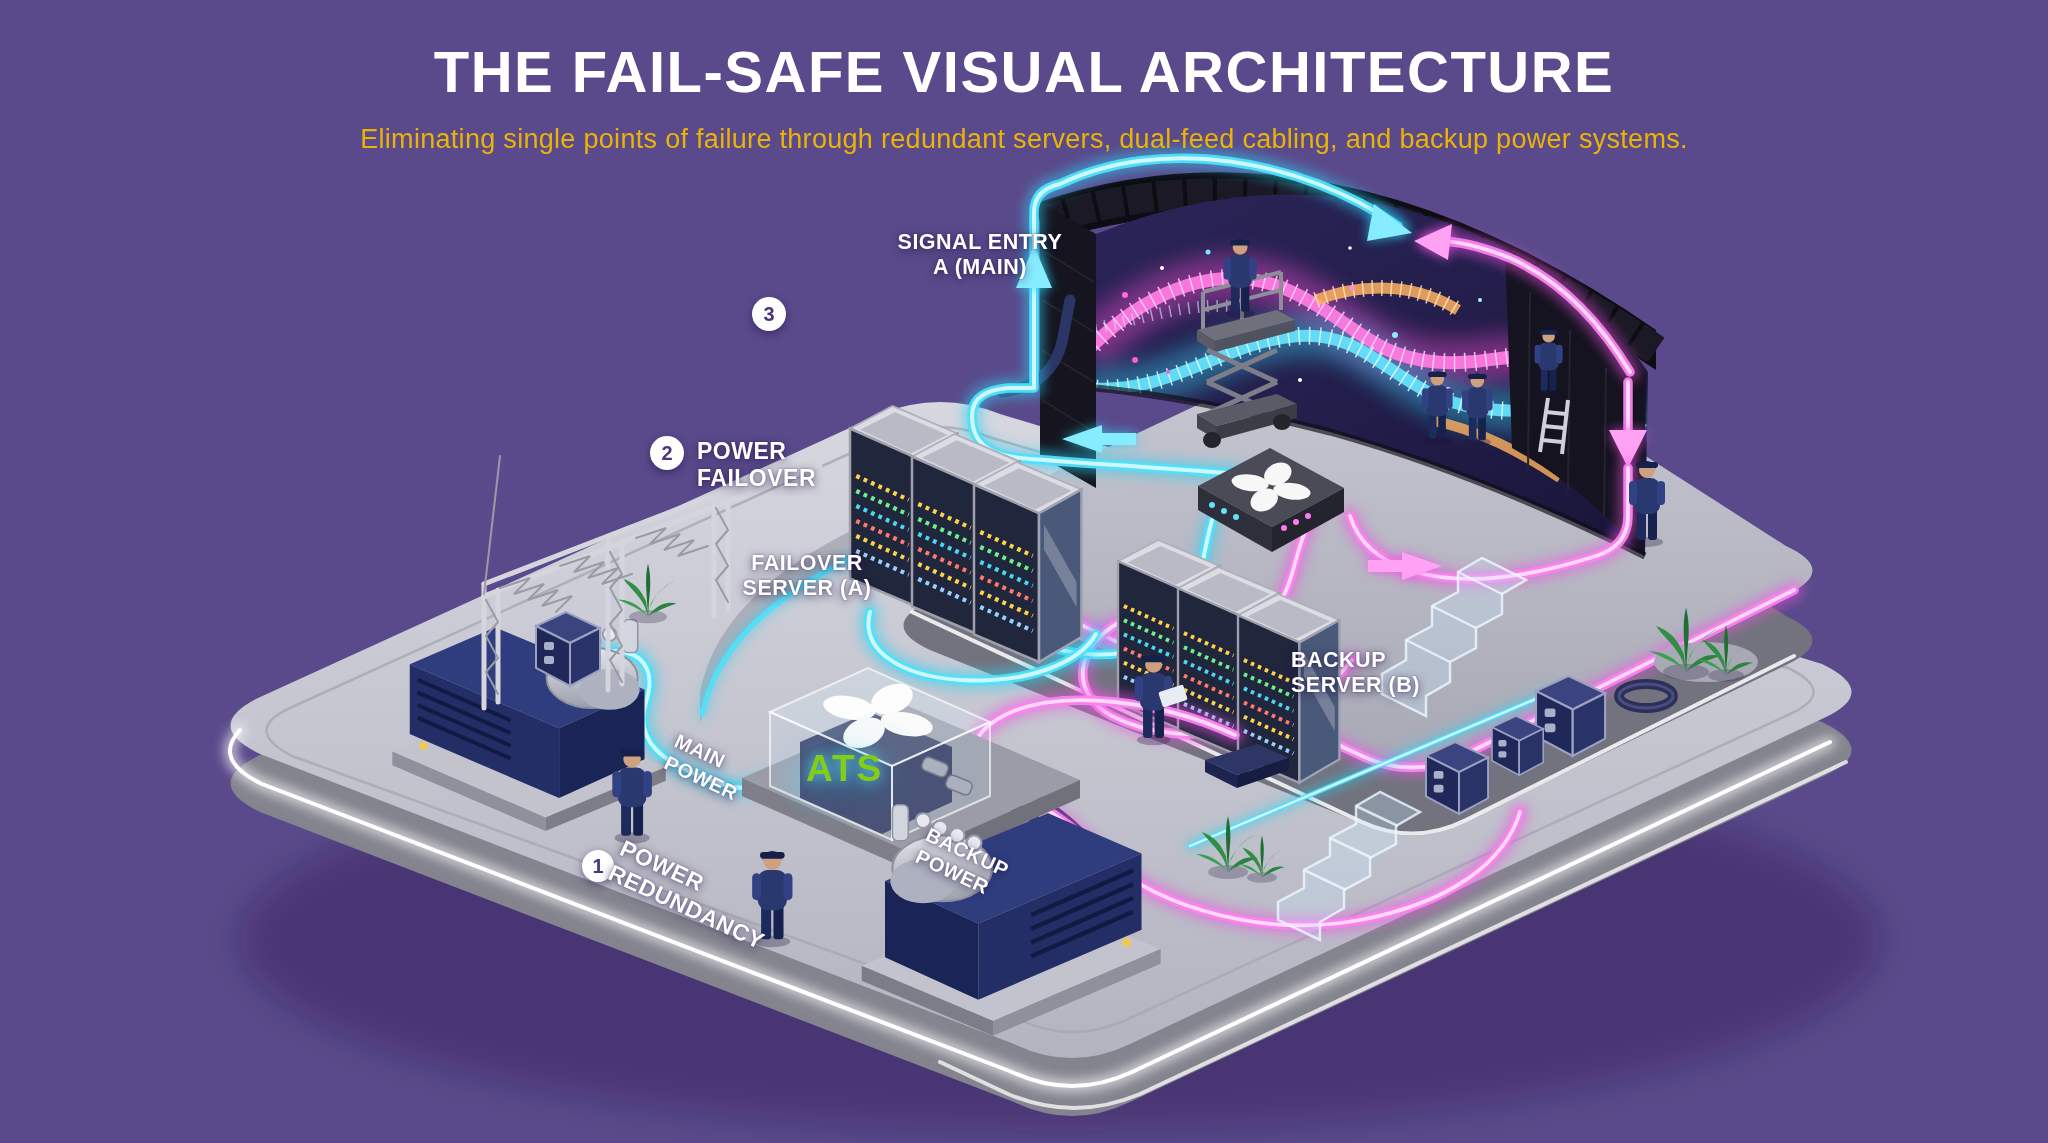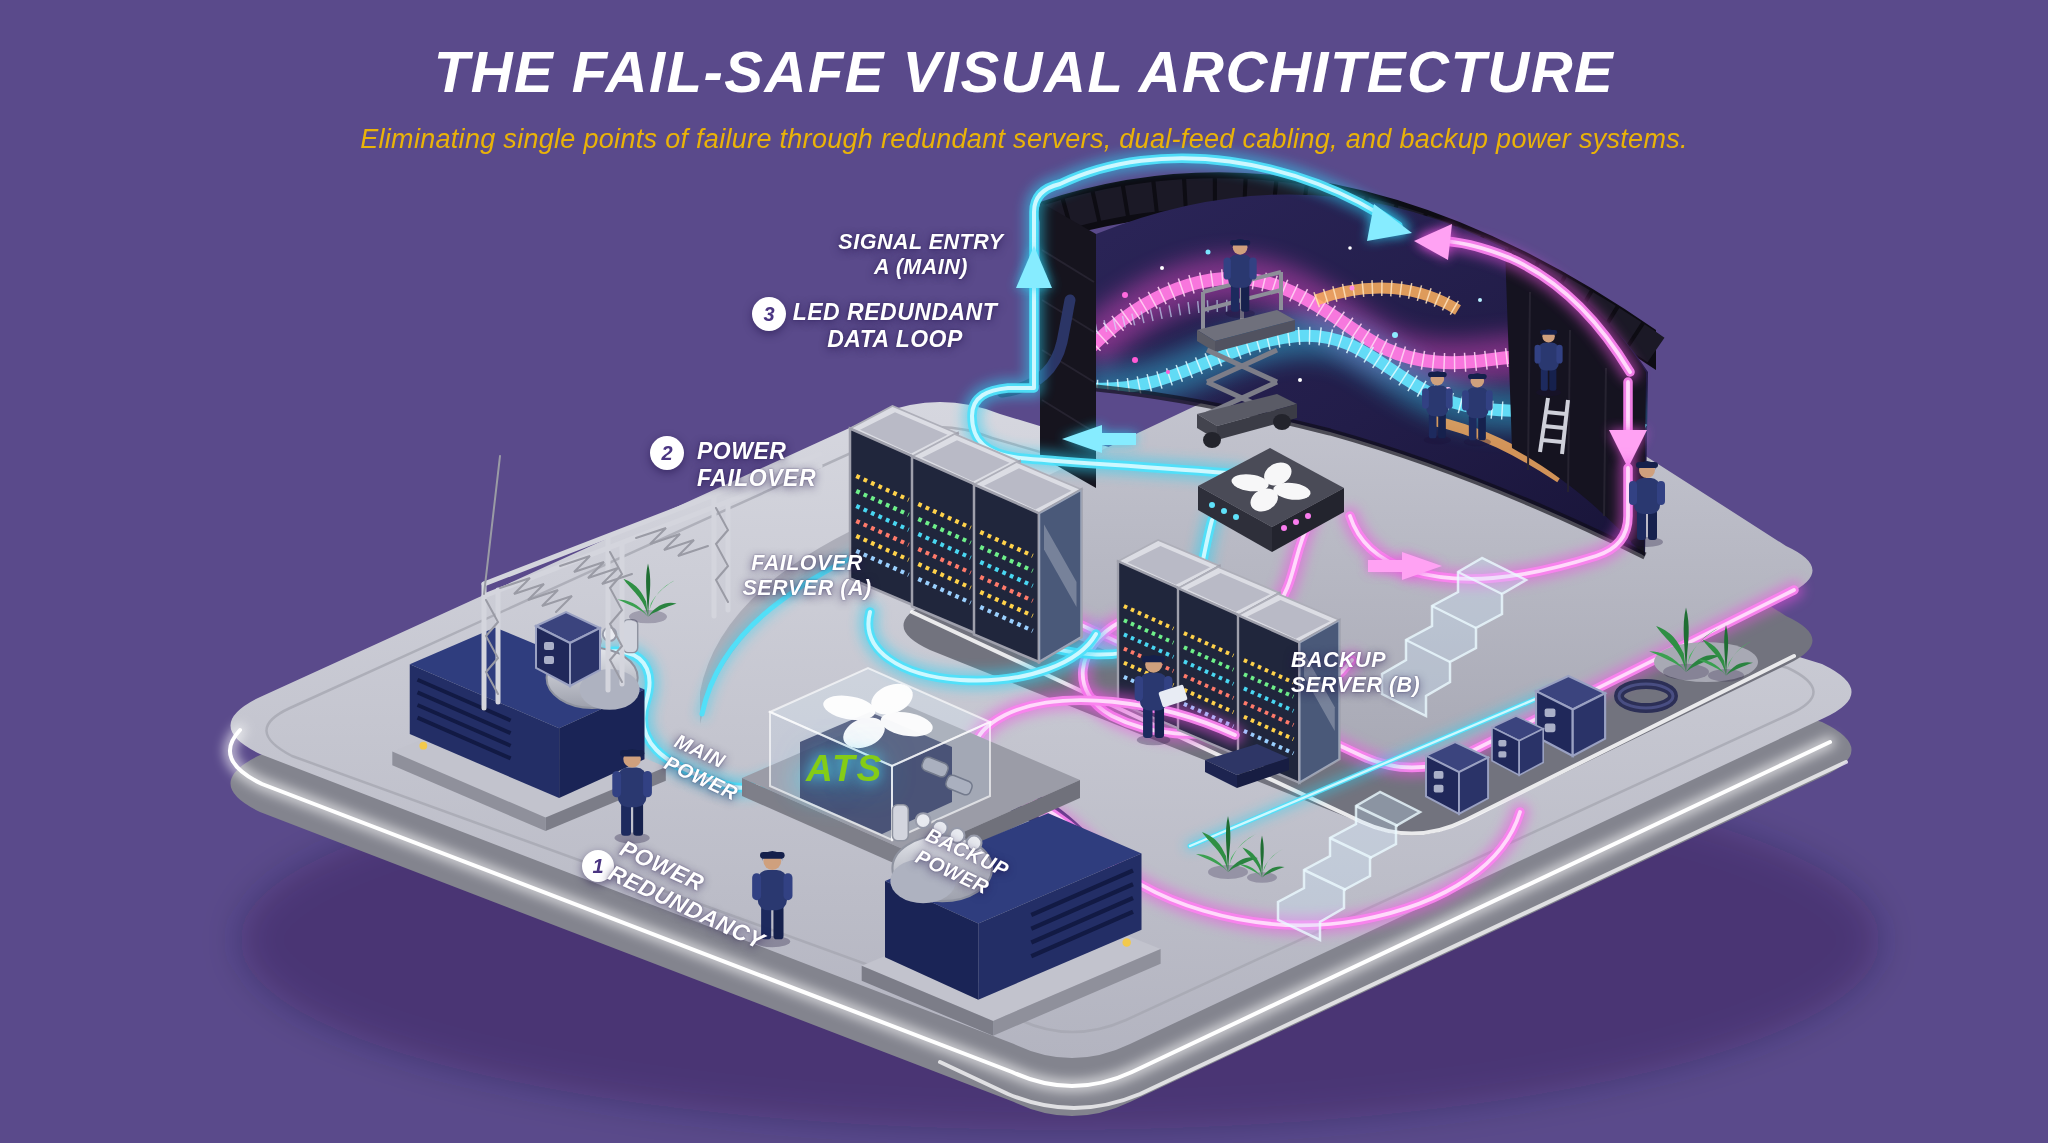--- a/index.html
+++ b/index.html
@@ -37,21 +37,21 @@
        color:#fff;font-weight:700;font-size:58px;letter-spacing:1.5px;white-space:nowrap;}
   .subtitle{position:absolute;left:1024px;top:124px;transform:translateX(-50%);
        color:#eab308;font-weight:400;font-size:27px;letter-spacing:.3px;white-space:nowrap;}
   .ats-text{position:absolute;left:806px;top:748px;color:#84cc16;font-weight:700;
        font-size:37px;letter-spacing:2px;
        text-shadow:0 0 14px rgba(80,230,255,.95),0 0 34px rgba(60,205,255,.6);}
 </style>
 </head>
 <body>
 
-<div class="stage" style="background: rgb(90, 74, 139); font-style: italic;">
+<div class="stage" style="background: rgb(90, 74, 139);">
 
 <svg class="scene" viewBox="0 0 2048 1143" width="2048" height="1143">
 <defs>
   <filter id="b6" x="-80%" y="-80%" width="260%" height="260%">
           <feGaussianBlur stdDeviation="6"></feGaussianBlur>
         </filter>
   <filter id="b10" x="-80%" y="-80%" width="260%" height="260%">
           <feGaussianBlur stdDeviation="11"></feGaussianBlur>
         </filter>
   <filter id="b18" x="-60%" y="-60%" width="220%" height="220%">
@@ -495,30 +495,26 @@
   <use href="#worker" transform="translate(1428,372) scale(0.85)"></use>
   <use href="#worker" transform="translate(1468,374) scale(0.85)"></use>
   <use href="#worker" transform="translate(1540,330) scale(0.78)"></use>
   <use href="#worker" transform="translate(1636,462) scale(1.0)"></use>
 </g>
 </svg>
 
 <div class="title">THE FAIL-SAFE VISUAL ARCHITECTURE</div>
 <div class="subtitle">Eliminating single points of failure through redundant servers, dual-feed cabling, and backup power systems.</div>
 
-<div class="lbl ctr" style="left:921px;top:230px;">
+<div class="lbl ctr" style="left:980px;top:230px;">
   <div>SIGNAL ENTRY</div>
   <div>A (MAIN)</div>
 </div>
 
 <div class="badge" style="left:752px;top:297px;">3</div>
-<div class="lbl ctr big" style="left:895px;top:299px;">
-  <div>LED REDUNDANT</div>
-  <div>DATA LOOP</div>
-</div>
 
 <div class="badge" style="left:650px;top:436px;">2</div>
 <div class="lbl big" style="left:697px;top:438px;">
   <div>POWER</div>
   <div>FAILOVER</div>
 </div>
 
 <div class="lbl ctr" style="left:807px;top:551px;">
   <div>FAILOVER</div>
   <div>SERVER (A)</div>

